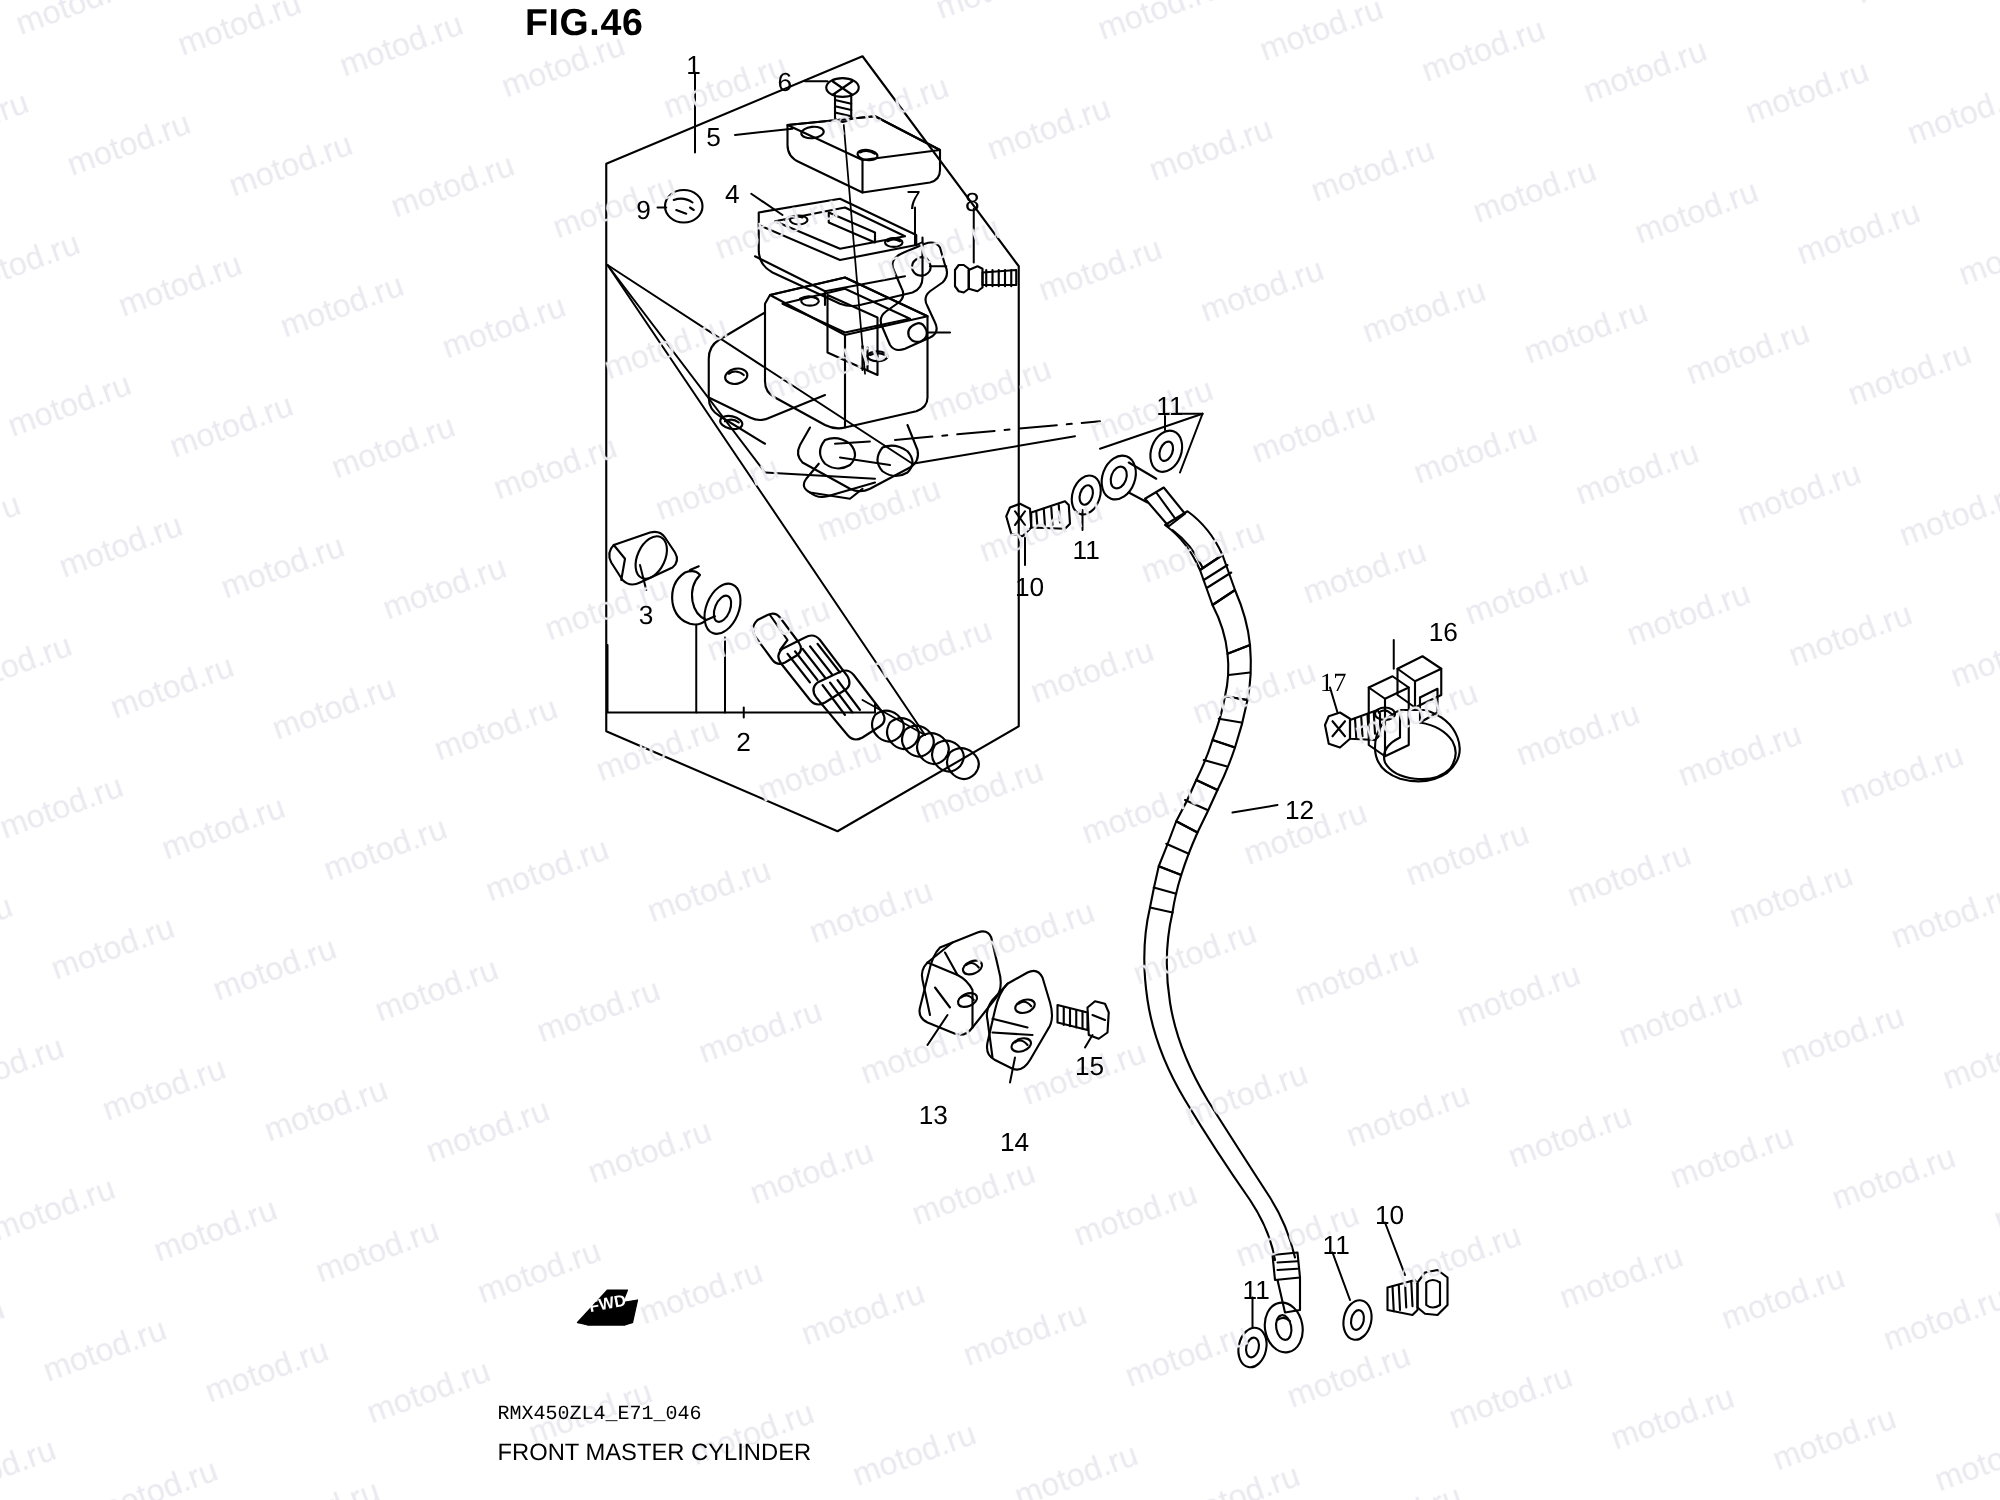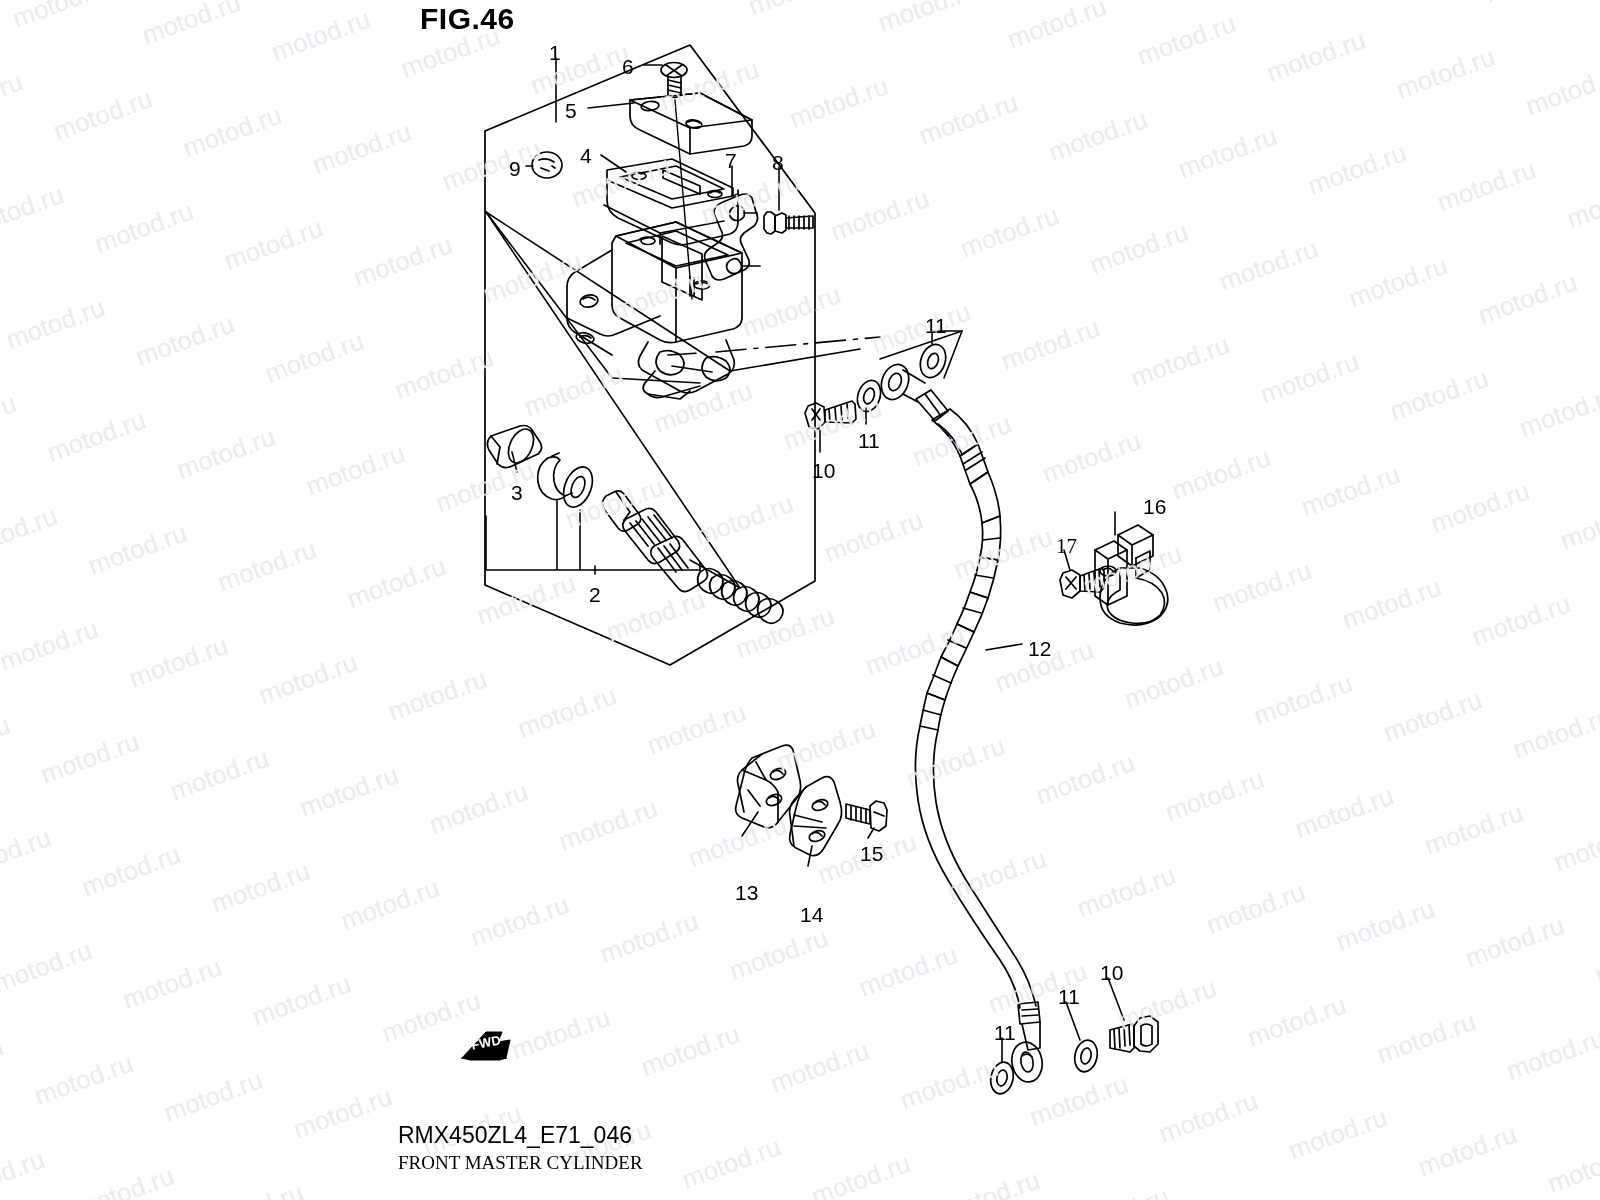--- a/index.html
+++ b/index.html
@@ -53,33 +53,33 @@
     font-weight: bold;
     letter-spacing: 0.5px;
     color: #000;
     font-family: "Liberation Sans", sans-serif;
     white-space: nowrap;
   }
   .caption-code {
     position: absolute;
     left: 398px;
     top: 1122px;
-    font-size: 23px;
+    font-size: 16px;
     color: #000;
     white-space: nowrap;
-    font-family: Liberation Sans, sans-serif;
+    font-family: Liberation Mono, monospace;
   }
   .caption-name {
     position: absolute;
     left: 398px;
     top: 1152px;
     font-size: 19px;
     color: #000;
     white-space: nowrap;
-    font-family: Liberation Serif, serif;
+    font-family: Liberation Sans, sans-serif;
   }
   .callout {
     position: absolute;
     font-size: 21px;
     color: #000;
     font-family: "Liberation Sans", sans-serif;
     white-space: nowrap;
     line-height: 1;
   }
   .fwd-text {

